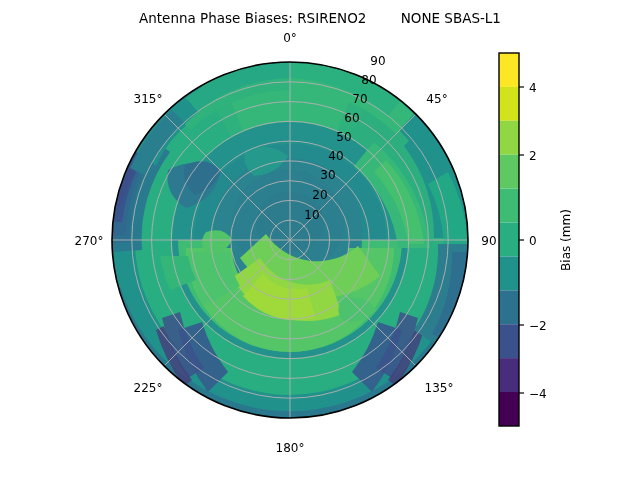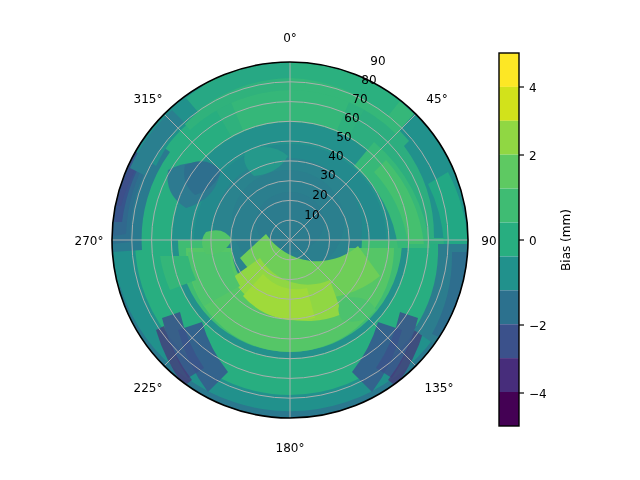--- a/index.html
+++ b/index.html
@@ -55,20 +55,21 @@
     font-size: 12px;
     fill: #000000;
     font-family: "DejaVu Sans", sans-serif;
   }
 </style>
 </head>
 <body>
 
 <div id="figure">
 
+  <div class="fig-title">Antenna Phase Biases: RSIRENO2        NONE SBAS-L1</div>
 
   <svg id="polar-svg" width="640" height="480" viewBox="0 0 640 480" xmlns="http://www.w3.org/2000/svg">
 
     <defs>
       <clipPath id="polarClip">
         <circle cx="290" cy="240" r="178"></circle>
       </clipPath>
 
     </defs>
 

